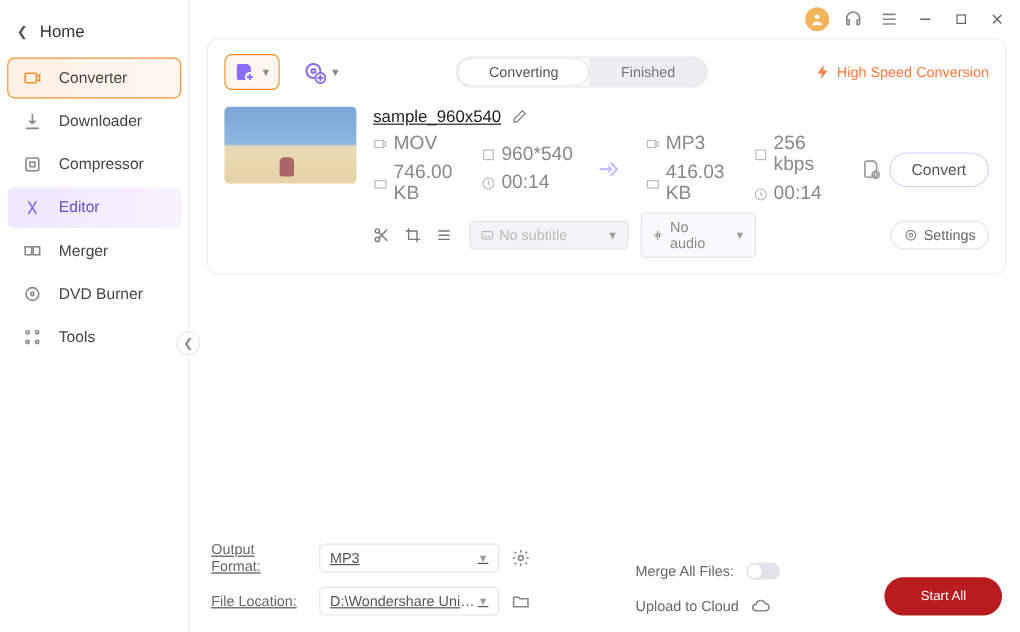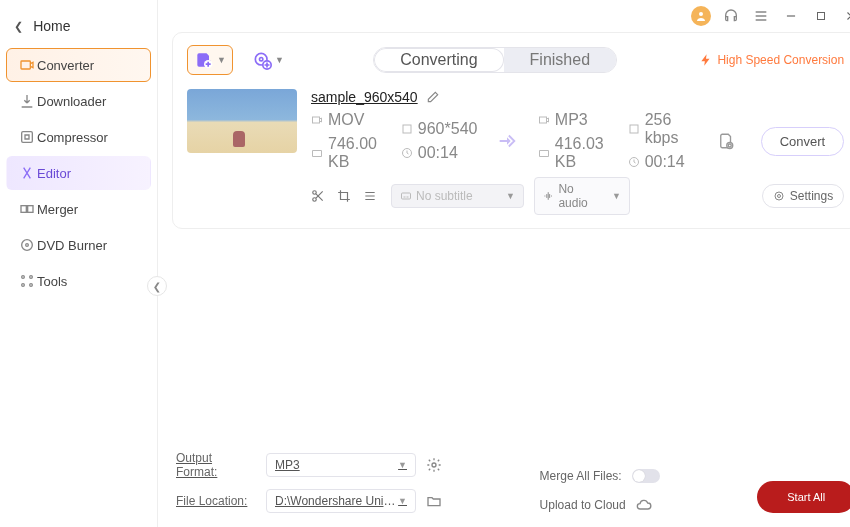--- a/index.html
+++ b/index.html
@@ -3,52 +3,52 @@
 <meta charset="utf-8">
 <style>
   * { box-sizing: border-box; margin: 0; padding: 0; font-family: -apple-system, BlinkMacSystemFont, "Segoe UI", Arial, sans-serif; }
   body { width: 850px; height: 527px; background: #fff; overflow: hidden; color:#333; font-size:13px; }
   .app { display:flex; width:100%; height:100%; position:relative;}
   
   .sidebar { width:158px; min-width:158px; border-right:1px solid #eee; padding-top:8px; position:relative;}
   .home-row { display:flex; align-items:center; gap:10px; padding:10px 14px; font-size:14px; color:#333;}
   .home-row .chev { font-size:11px; color:#555; }
   .nav { display:flex; flex-direction:column; gap:2px; padding:4px 6px;}
-  .nav-item { display:flex; align-items:center; gap:2px; padding:8px 12px; border-radius:6px; color:#444; font-size:13px; cursor:pointer; border:1.5px solid transparent;}
+  .nav-item { display:flex; gap:14px; padding:8px 12px; border-radius:6px; color:#444; font-size:13px; cursor:pointer; border:1.5px solid transparent;}
   .nav-item.active-orange { border:1.5px solid #f0932f; background:linear-gradient(90deg,#fff1e6,#fff7f0);}
   .nav-item.active-purple { background:linear-gradient(90deg,#eee7ff,#f7f2ff); color:#6a4ad6;}
   .nav-item .icon { width:16px; height:16px; display:flex; align-items:center; justify-content:center;}
   .collapse-btn { position:absolute; right:-10px; top:276px; width:20px; height:20px; border-radius:50%; background:#fff; border:1px solid #e6e6e6; display:flex; align-items:center; justify-content:center; font-size:10px; color:#888; cursor:pointer;}
   
   .main { flex:1; display:flex; flex-direction:column; position:relative;}
   .titlebar { height:32px; display:flex; justify-content:flex-end; align-items:center; padding:0 12px; gap:10px;}
   .tb-icon { width:20px; height:20px; display:flex; align-items:center; justify-content:center; color:#777; cursor:pointer; border-radius:4px;}
   .avatar { width:20px; height:20px; border-radius:50%; background:#f5b459; display:flex; align-items:center; justify-content:center;}
   .content-card { margin:0 14px 0 14px; border:1px solid #eee; border-radius:10px; padding:8px 14px 4px 14px; background:#fff;}
   .toolbar-row { display:flex; align-items:center; justify-content:space-between; padding:4px 0 8px 0;}
   .left-tools { display:flex; align-items:center; gap:12px;}
   .tool-btn { display:flex; align-items:center; gap:3px; border:1.5px solid transparent; border-radius:6px; padding:4px 6px; cursor:pointer;}
   .tool-btn.orange { border-color:#f0932f; background:#fff7ef;}
   .tool-arrow { font-size:9px; color:#888;}
   .seg { display:flex; border:1px solid #e4e4ea; border-radius:14px; overflow:hidden; height:26px;}
-  .seg-btn { padding:0 26px; display:flex; align-items:center; font-size:16px; color:#777; cursor:pointer; background:#ecedf3;}
+  .seg-btn { padding:0 26px; display:flex; align-items:center; font-size:12px; color:#777; cursor:pointer; background:#ecedf3;}
   .seg-btn.active { background:#fff; color:#555; box-shadow:0 0 0 1px #e4e4ea inset; border-radius:14px;}
   .hsc { display:flex; align-items:center; gap:4px; color:#ff7a3e; font-size:12px;text-align:right;}
   .file-row { display:flex; align-items:stretch; padding:6px 0 8px 0; gap:14px; border-bottom:1px solid transparent;}
   .thumb { width:110px; height:64px; border-radius:4px; background:linear-gradient(180deg,#7aa7d8 0%, #8db7dd 48%, #e9dbb6 52%, #e6d3a5 100%); position:relative; overflow:hidden;}
   .thumb::after { content:""; position:absolute; left:46px; bottom:6px; width:12px; height:16px; background:#a66; border-radius:4px 4px 2px 2px;}
   .file-main { flex:1; display:flex; flex-direction:column; gap:6px; }
   .fname-row { display:flex; align-items:center; gap:8px; font-size:14px; color:#222;text-decoration:underline;}
   .edit-icon { color:#888; cursor:pointer;}
   .meta-grid { display:flex; align-items:center; gap:14px;}
   .meta-col { display:flex; flex-direction:column; gap:6px; min-width:75px;}
   .meta { display:flex; align-items:center; gap:5px; font-size:16px; color:#888;}
   .meta svg { flex:none;}
   .arrow-conv { color:#b8a7f3; display:flex; align-items:center; padding:0 6px;}
-  .convert-col { display:flex; align-items:center; gap:26px;}
+  .convert-col { display:flex; align-items:center; gap:6px;}
   .gear-doc { color:#888; cursor:pointer;}
   .convert-btn { border:1px solid #d7cffb; color:#555; background:#fff; border-radius:16px; padding:6px 18px; font-size:13px; cursor:pointer;}
   .edit-row { display:flex; align-items:center; gap:10px; padding-left:0;}
   .mini-icons { display:flex; gap:12px; align-items:center; color:#777; padding-right:4px;}
   .mini-icons span {cursor:pointer;}
   .dd { display:flex; align-items:center; justify-content:space-between; border:1px solid #e3e3ea; border-radius:4px; padding:4px 8px; font-size:12px; color:#888; background:#fafafc; cursor:pointer; gap:8px;}
   .dd.disabled { color:#bbb; background:#f3f3f6;}
   .dd .caret { font-size:9px; color:#999;}
   .settings-chip { display:flex; align-items:center; gap:5px; border:1px solid #e3e3ea; border-radius:14px; padding:4px 10px; font-size:12px; color:#666; cursor:pointer; margin-left:auto;}
   

